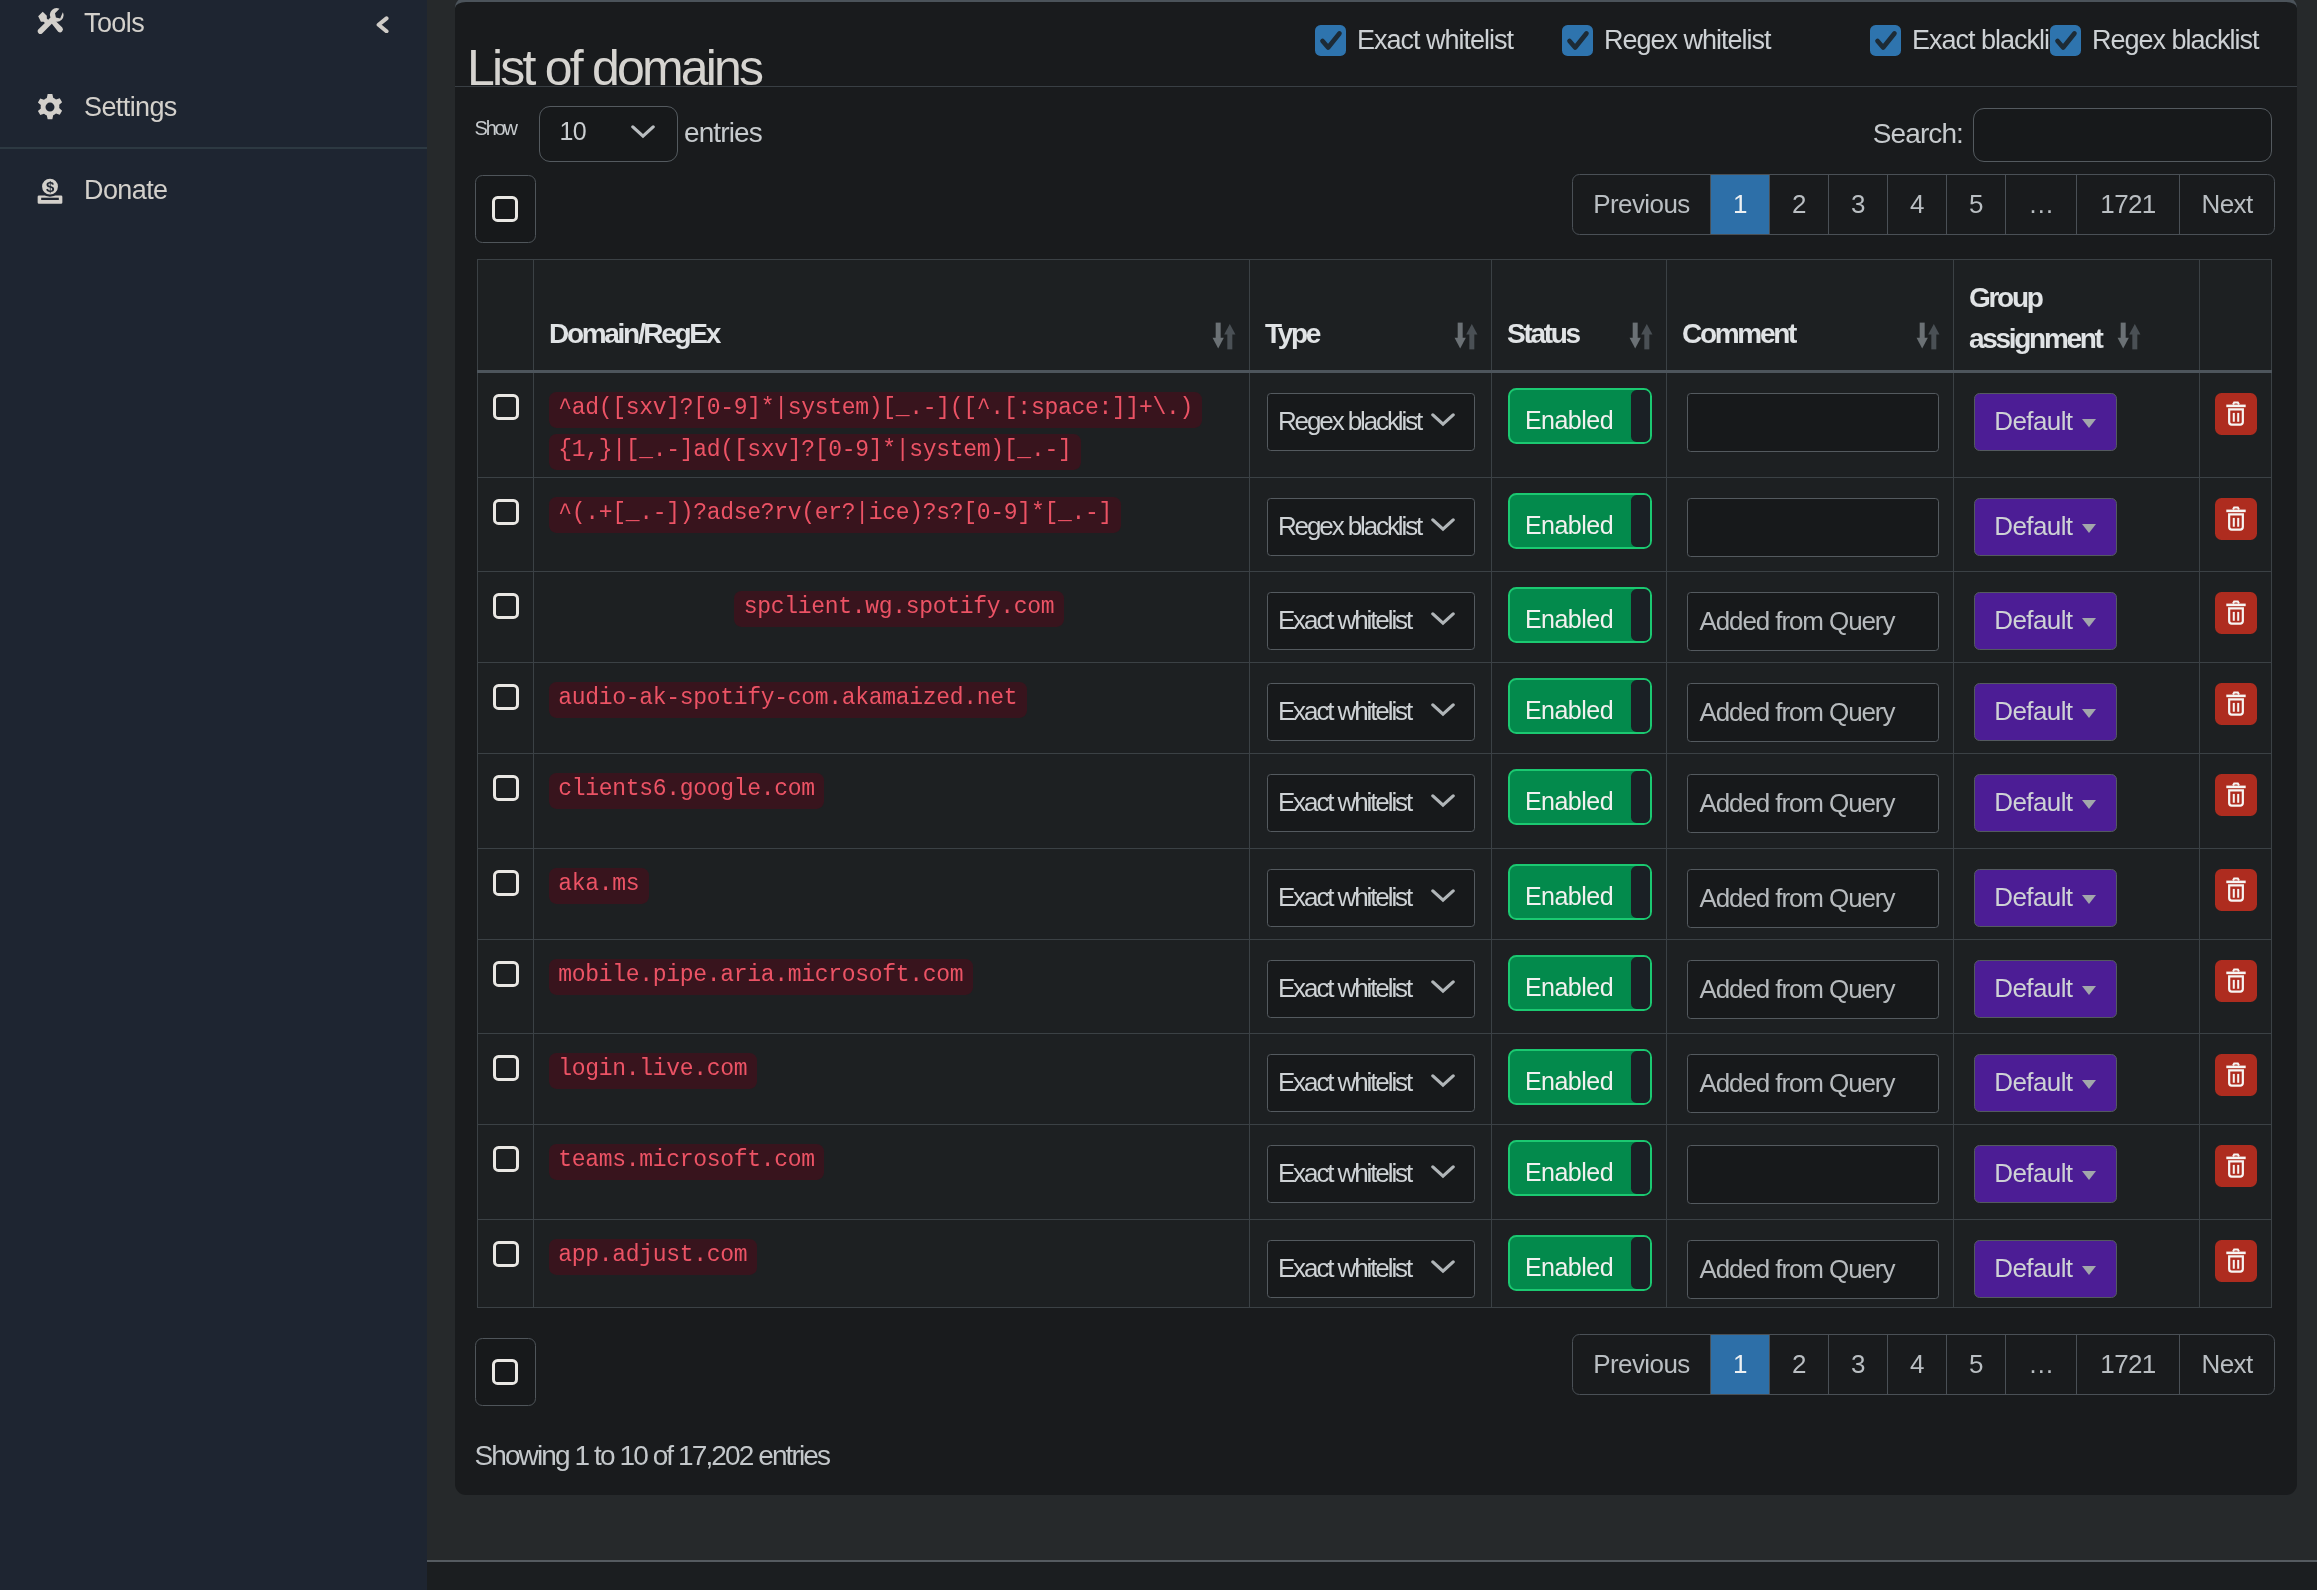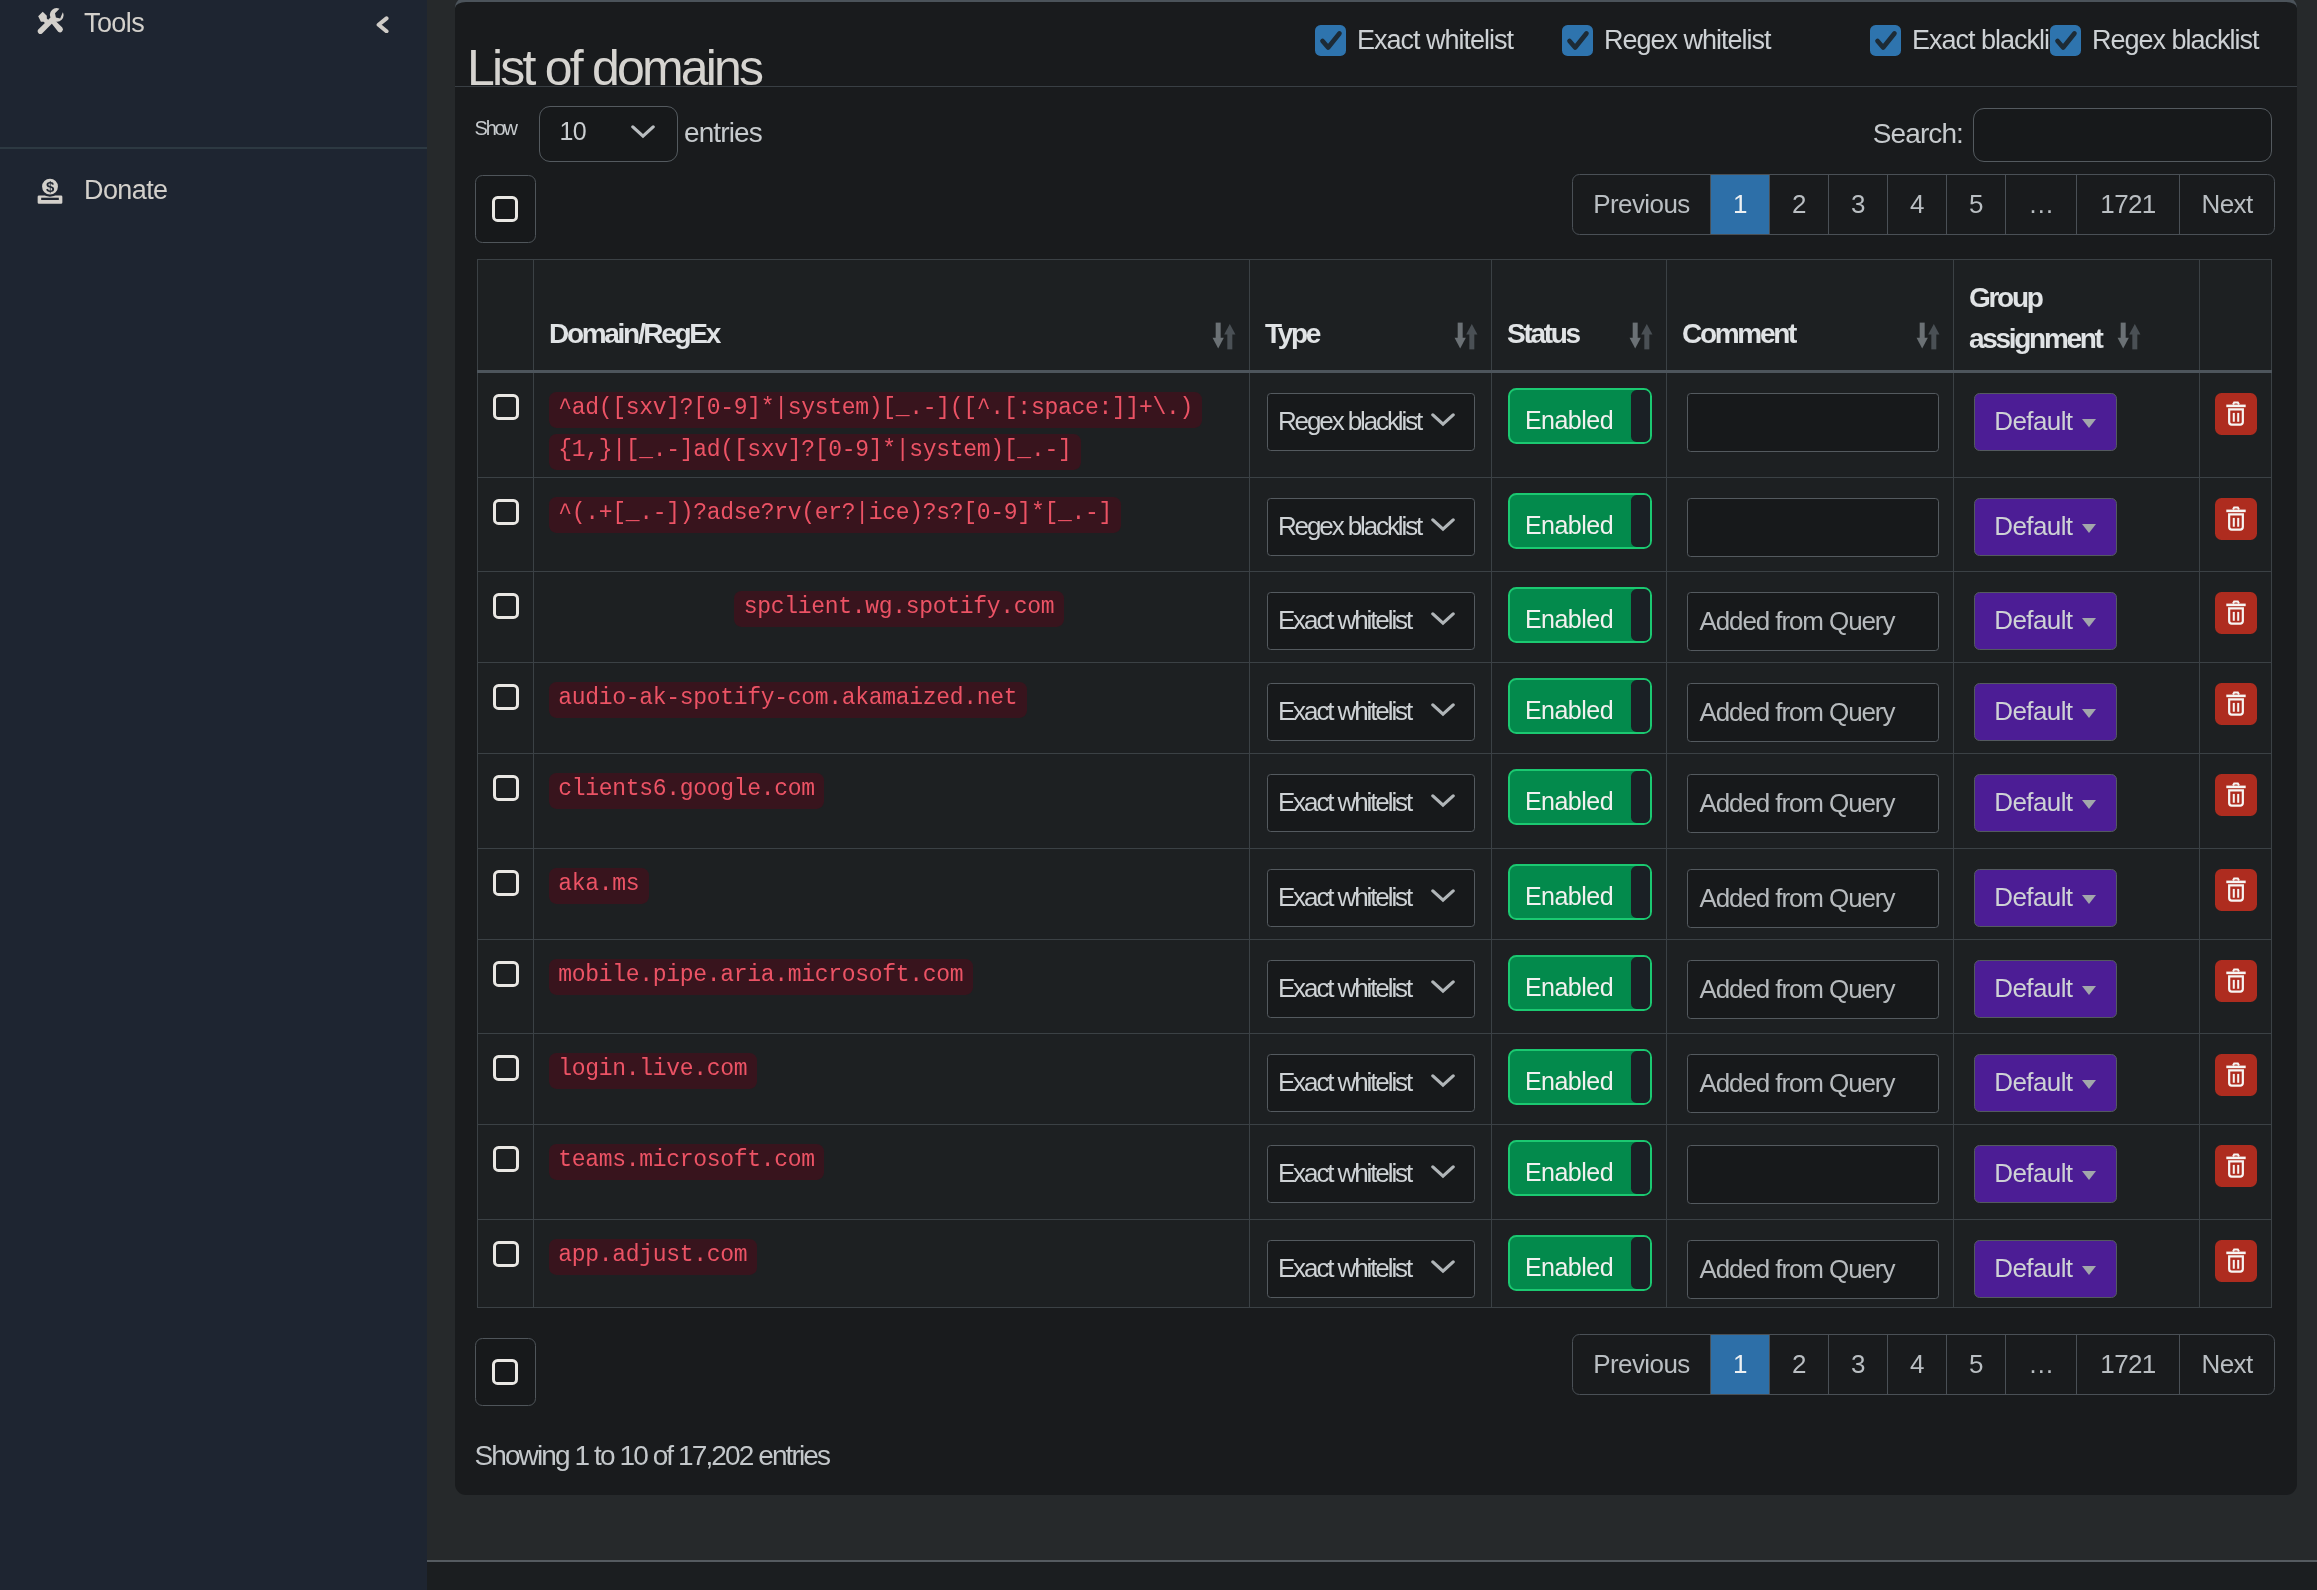--- a/index.html
+++ b/index.html
@@ -588,20 +588,28 @@
 <path d="M17.5 15.5 L21 12 L30 21 a3.2 3.2 0 0 1 -4.5 4.5 Z"></path>
 <path d="M30.6 4.1 a7.3 7.3 0 0 1 -9.4 9.9 L7.8 27.4 a3 3 0 0 1 -4.2 -4.2 L17 9.8 a7.3 7.3 0 0 1 9.9 -9.4 L22 5.3 l1 4.7 l4.7 1 Z"></path>
 </g>
         </svg>
       </span>
       <span class="lbl">Tools</span>
     <svg style="position:absolute;left:374px;top:26px;" width="16.7" height="17.6" viewBox="0 0 18 19">
         <path d="M13.5 2.5 L5 9.5 L13.5 16.5" fill="none" stroke="#cfccc7" stroke-width="4.4" stroke-linecap="round" stroke-linejoin="round"></path>
       </svg>
   </div>
+  <div class="nav-row" style="top:74px;">
+    <span class="ico">
+        <svg width="30" height="30" viewBox="0 0 32 32">
+          <path fill="#d3d0cb" d="M13.5 1 h5 l0.9 4.1 a11.3 11.3 0 0 1 3 1.7 l4-1.3 l2.5 4.3 l-3.1 2.8 a11.4 11.4 0 0 1 0 3.5 l3.1 2.8 l-2.5 4.3 l-4-1.3 a11.3 11.3 0 0 1 -3 1.7 L18.5 28 h-5 l-0.9-4.1 a11.3 11.3 0 0 1 -3-1.7 l-4 1.3 L3.1 19.2 l3.1-2.8 a11.4 11.4 0 0 1 0-3.5 L3.1 10.1 l2.5-4.3 l4 1.3 a11.3 11.3 0 0 1 3-1.7 Z M16 10.2 a4.8 4.8 0 1 0 0 9.6 a4.8 4.8 0 0 0 0-9.6 Z"></path>
+        </svg>
+      </span>
+      <span class="lbl">Settings</span>
+  </div>
   <div class="sb-divider"></div>
   <div class="nav-row" style="top:157px;">
     <span class="ico">
         <svg width="32" height="30" viewBox="0 0 34 32">
           <path d="M4.5 21 h25 a1.5 1.5 0 0 1 1.5 1.5 V29 a1.5 1.5 0 0 1 -1.5 1.5 h-25 A1.5 1.5 0 0 1 3 29 v-6.5 A1.5 1.5 0 0 1 4.5 21 Z" fill="#d3d0cb"></path>
           <rect x="7" y="23.6" width="20" height="2.6" fill="#1e2531"></rect>
           <circle cx="17" cy="11" r="10.2" fill="#d3d0cb" stroke="#1e2531" stroke-width="2.4"></circle>
           <text x="17" y="17" font-family="Liberation Sans" font-size="17" font-weight="bold" fill="#1e2531" text-anchor="middle">$</text>
         </svg>
       </span>

